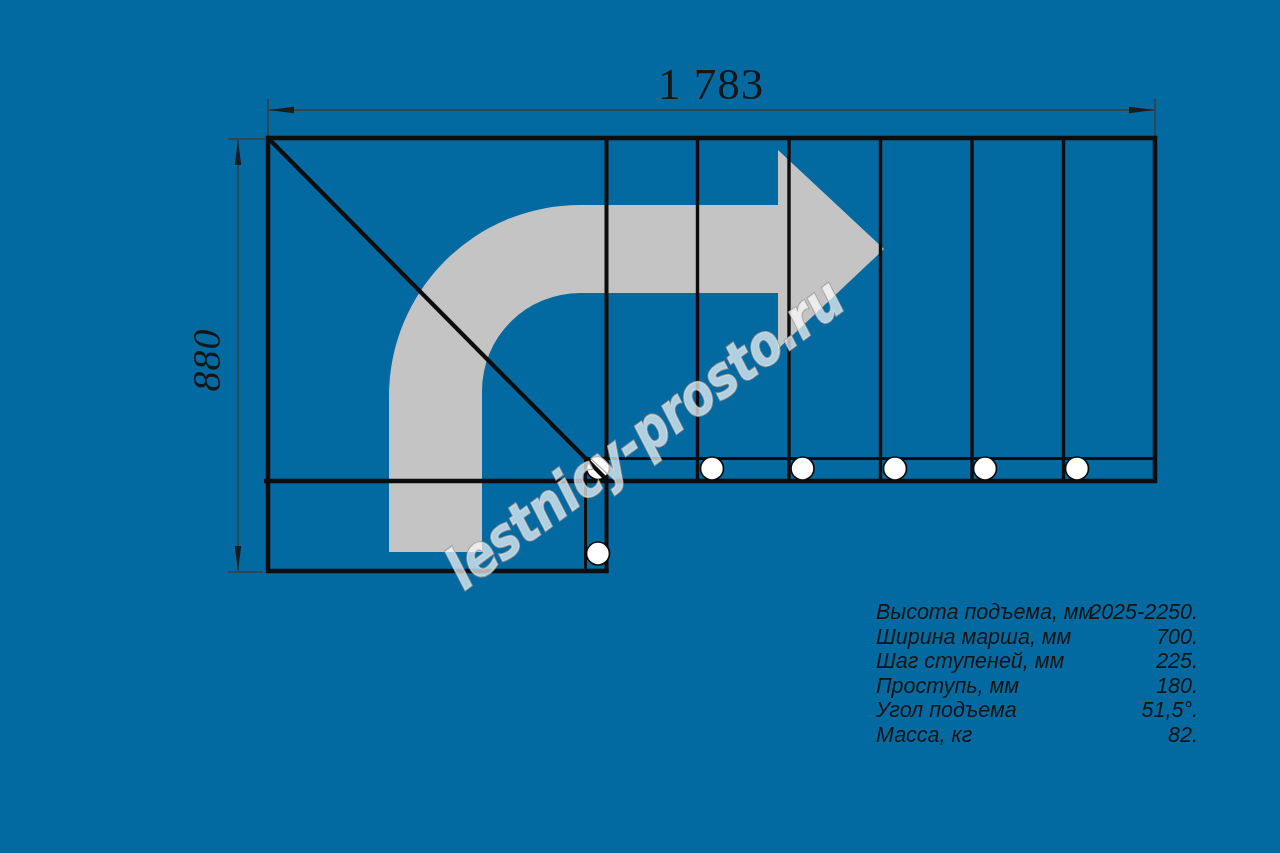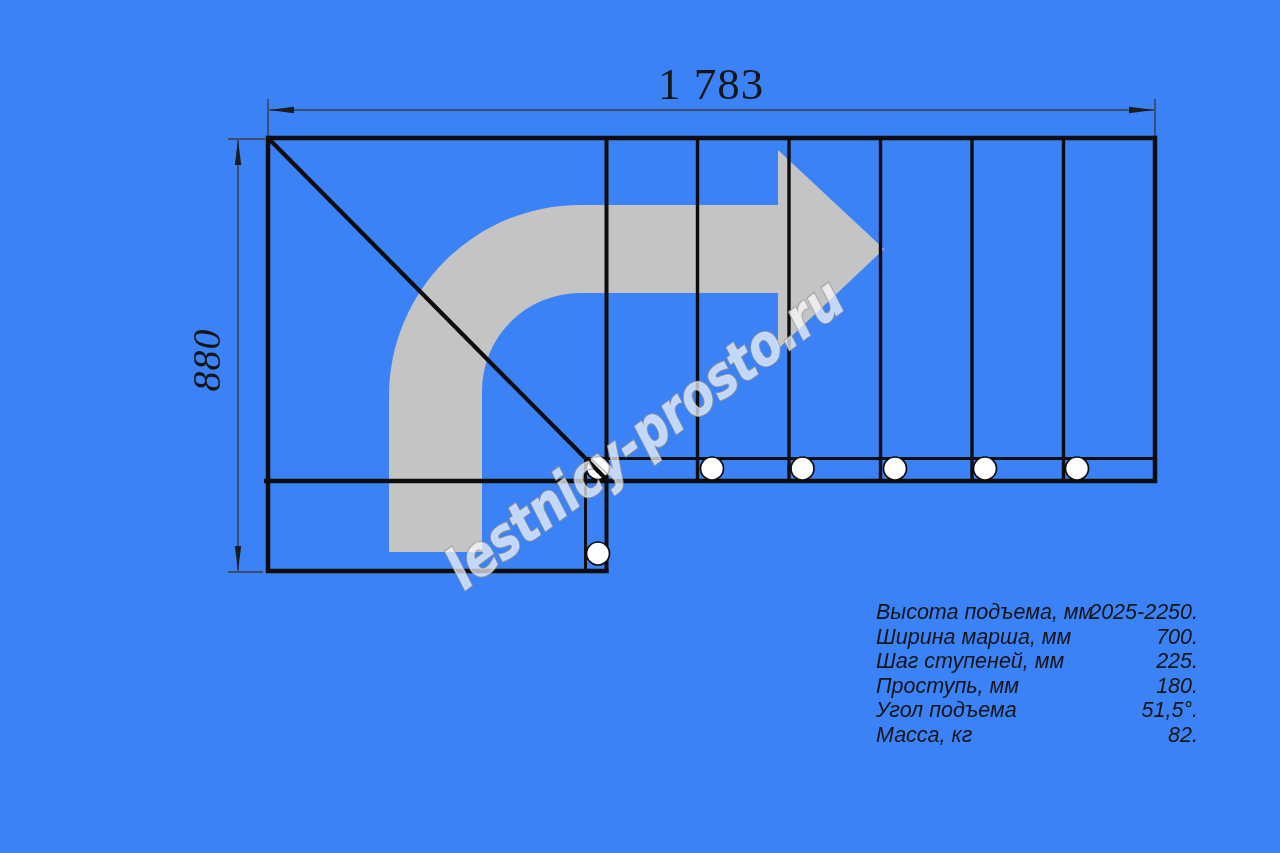--- a/index.html
+++ b/index.html
@@ -7,21 +7,21 @@
     padding: 0;
     background: #ffffff;
     width: 1280px;
     height: 853px;
     overflow: hidden;
   }
   .canvas {
     position: relative;
     width: 1280px;
     height: 853px;
-    background: #3b82f6;
+    background: #0369a1;
     text-decoration: underline;
   }
   svg { display: block; }
 
   .dim-text {
     font-family: "Liberation Serif", serif;
     fill: #161616;
   }
   .dim-text.width { font-size: 45px; font-style: normal; letter-spacing: 1px; }
   .dim-text.depth { font-size: 40px; font-style: italic; letter-spacing: 1px; }

